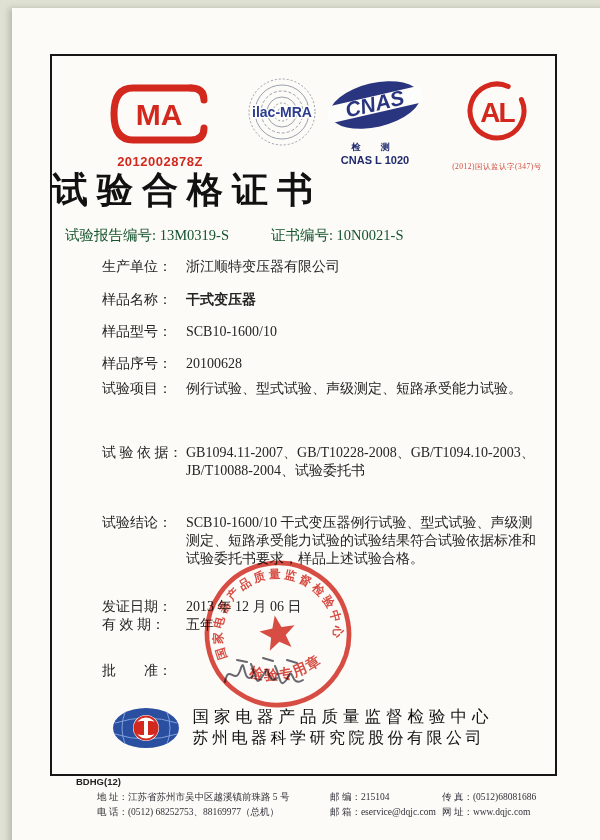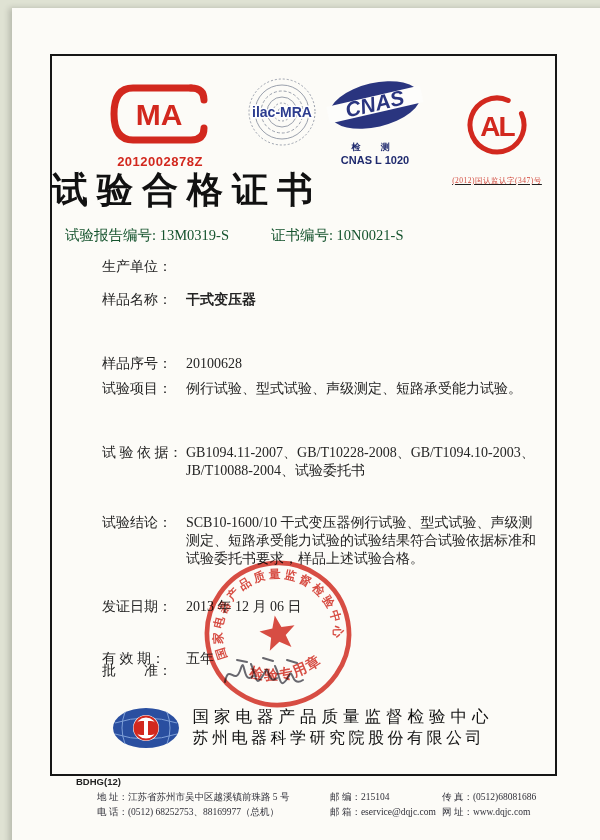--- a/index.html
+++ b/index.html
@@ -21,21 +21,21 @@
   }
   
   .logo-row{position:absolute;left:40px;top:66px;width:500px;height:95px;}
   .logo{position:absolute;text-align:center;}
   .logo-cma{left:48px;top:6px;width:120px;}
   .cma-num{color:#d2281e;font-size:13px;font-weight:bold;font-family:"Liberation Sans",sans-serif;letter-spacing:.5px;margin-top:2px;}
   .logo-ilac{left:190px;top:2px;width:80px;}
   .logo-cnas{left:268px;top:4px;width:110px;}
   .cnas-cap1{color:#1f2a6e;font-size:9px;letter-spacing:9px;margin-top:1px;font-weight:bold;}
   .cnas-cap2{color:#1f2a6e;font-size:11px;font-family:"Liberation Sans",sans-serif;font-weight:bold;margin-top:0;}
-  .logo-al{left:390px;top:20px;width:110px;text-decoration:underline;}
+  .logo-al{left:390px;top:6px;width:110px;}
   .al-cap{color:#d2493e;font-size:7.5px;margin-top:12px;letter-spacing:.5px;}
   
   .title{
     position:absolute;left:40px;top:158px;width:500px;
     font-size:36px;font-weight:bold;letter-spacing:9px;color:#111;
   }
   .numbers{
     position:absolute;left:40px;top:218px;width:500px;
     font-size:14.5px;color:#14532d;padding-left:13px;
   }
@@ -117,24 +117,29 @@
   </div>
 
   <div class="title">试验合格证书</div>
 
   <div class="numbers">
     <span class="pair"><span>试验报告编号:</span> <span>13M0319-S</span></span><span class="gap"></span><span class="pair"><span>证书编号:</span>  <span>10N0021-S</span></span>
   </div>
 
   <div class="row" style="top:250px">
     <span class="lbl">生产单位：</span>
+    <span class="val">浙江顺特变压器有限公司</span>
   </div>
   <div class="row" style="top:283px">
     <span class="lbl">样品名称：</span>
     <span class="val bold">干式变压器</span>
+  </div>
+  <div class="row" style="top:315px">
+    <span class="lbl">样品型号：</span>
+    <span class="val">SCB10-1600/10</span>
   </div>
   <div class="row" style="top:347px">
     <span class="lbl">样品序号：</span>
     <span class="val">20100628</span>
   </div>
   <div class="row" style="top:372px">
     <span class="lbl">试验项目：</span>
     <span class="val">例行试验、型式试验、声级测定、短路承受能力试验。</span>
   </div>
   <div class="row" style="top:436px">
@@ -145,21 +150,21 @@
   <div class="row" style="top:506px">
     <span class="lbl">试验结论：</span>
     <span class="val">SCB10-1600/10 干式变压器例行试验、型式试验、声级测
 测定、短路承受能力试验的试验结果符合试验依据标准和
 试验委托书要求，样品上述试验合格。</span>
   </div>
   <div class="row" style="top:590px">
     <span class="lbl">发证日期：</span>
     <span class="val">2013 年 12 月 06 日</span>
   </div>
-  <div class="row" style="top:642px">
+  <div class="row" style="top:608px">
     <span class="lbl">有 效 期：</span>
     <span class="val">五年</span>
   </div>
   <div class="row" style="top:654px">
     <span class="lbl">批　　准：</span>
     <span class="val"></span>
   </div>
 
   <svg class="sig" viewBox="0 0 95 52">
     <g fill="none" stroke="#3b3b45" stroke-width="2" stroke-linecap="round" opacity="0.85">

